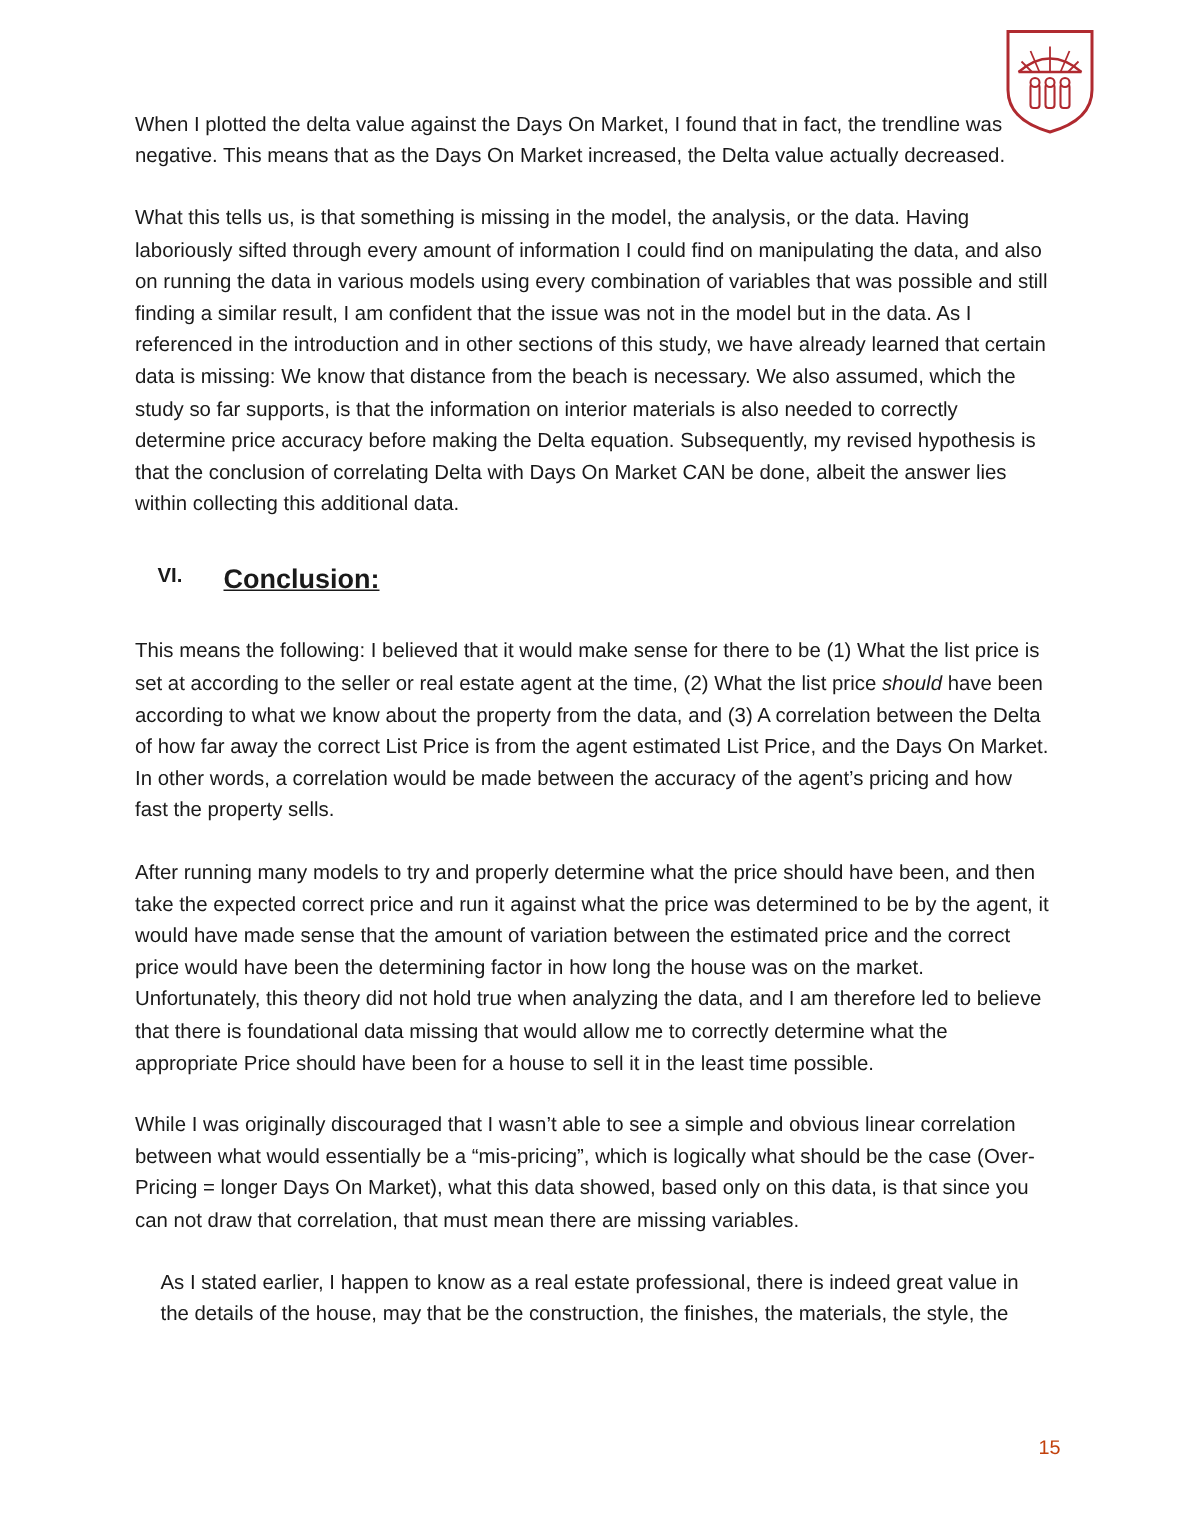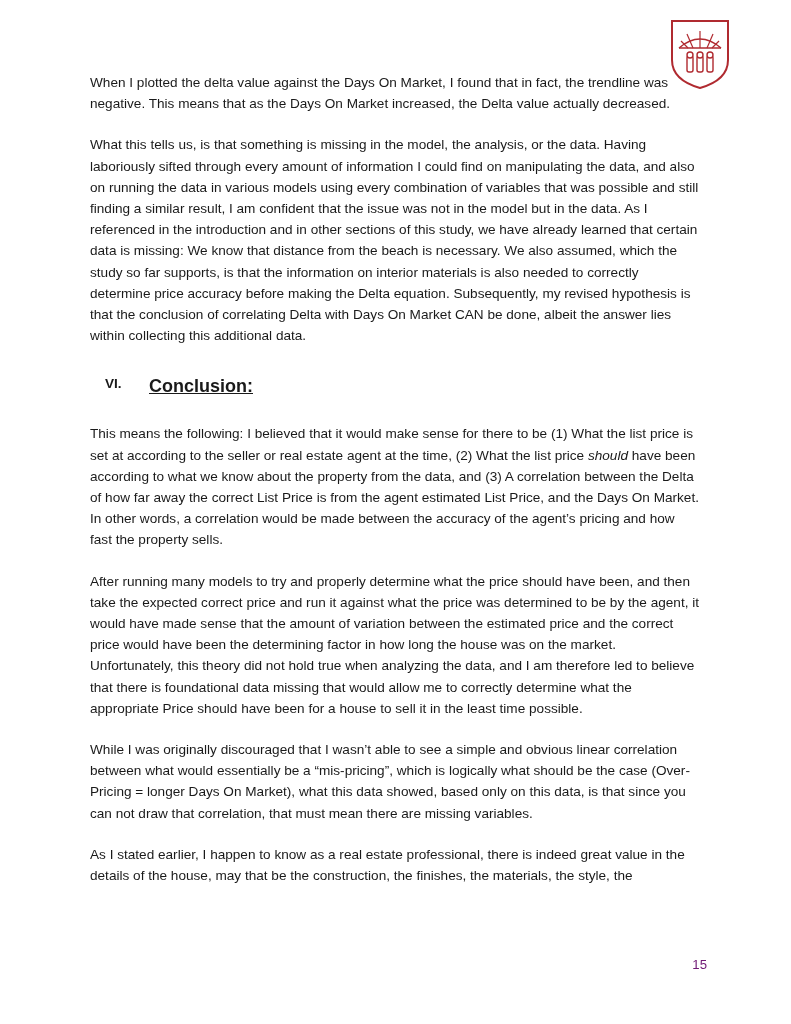--- a/index.html
+++ b/index.html
@@ -34,21 +34,21 @@
     left: 90px;
     width: 610px;
   }
   p.para {
     font-size: 13.6px;
     line-height: 21.2px;
     margin: 0 0 20px 0;
     text-align: left;
     color: #1a1a1a;
   }
-  p.para:last-child { margin-bottom: 0; }
+  p.para:last-child { margin-bottom: 0; margin-left: 17px; }
   .heading-row {
     display: flex;
     align-items: flex-start;
     margin: 30px 0 26px 0;
     padding-left: 15px;
   }
   .heading-num {
     font-size: 13.6px;
     font-weight: bold;
     width: 44px;
@@ -58,21 +58,21 @@
     font-size: 18px;
     font-weight: bold;
     text-decoration: underline;
   }
   .ital { font-style: italic; }
   .page-number {
     position: absolute;
     right: 84px;
     bottom: 52px;
     font-size: 13.2px;
-    color: #701a75;
+    color: #c2410c;
   }
 </style>
 </head>
 <body>
 
 <div class="page">
 
   <div class="logo-wrap">
     <svg viewBox="0 0 62 72" width="62" height="72" aria-hidden="true">
       <path d="M3 3 L59 3 L59 42 Q59 62 31 70 Q3 62 3 42 Z" fill="#ffffff" stroke="#b02a30" stroke-width="2"></path>

